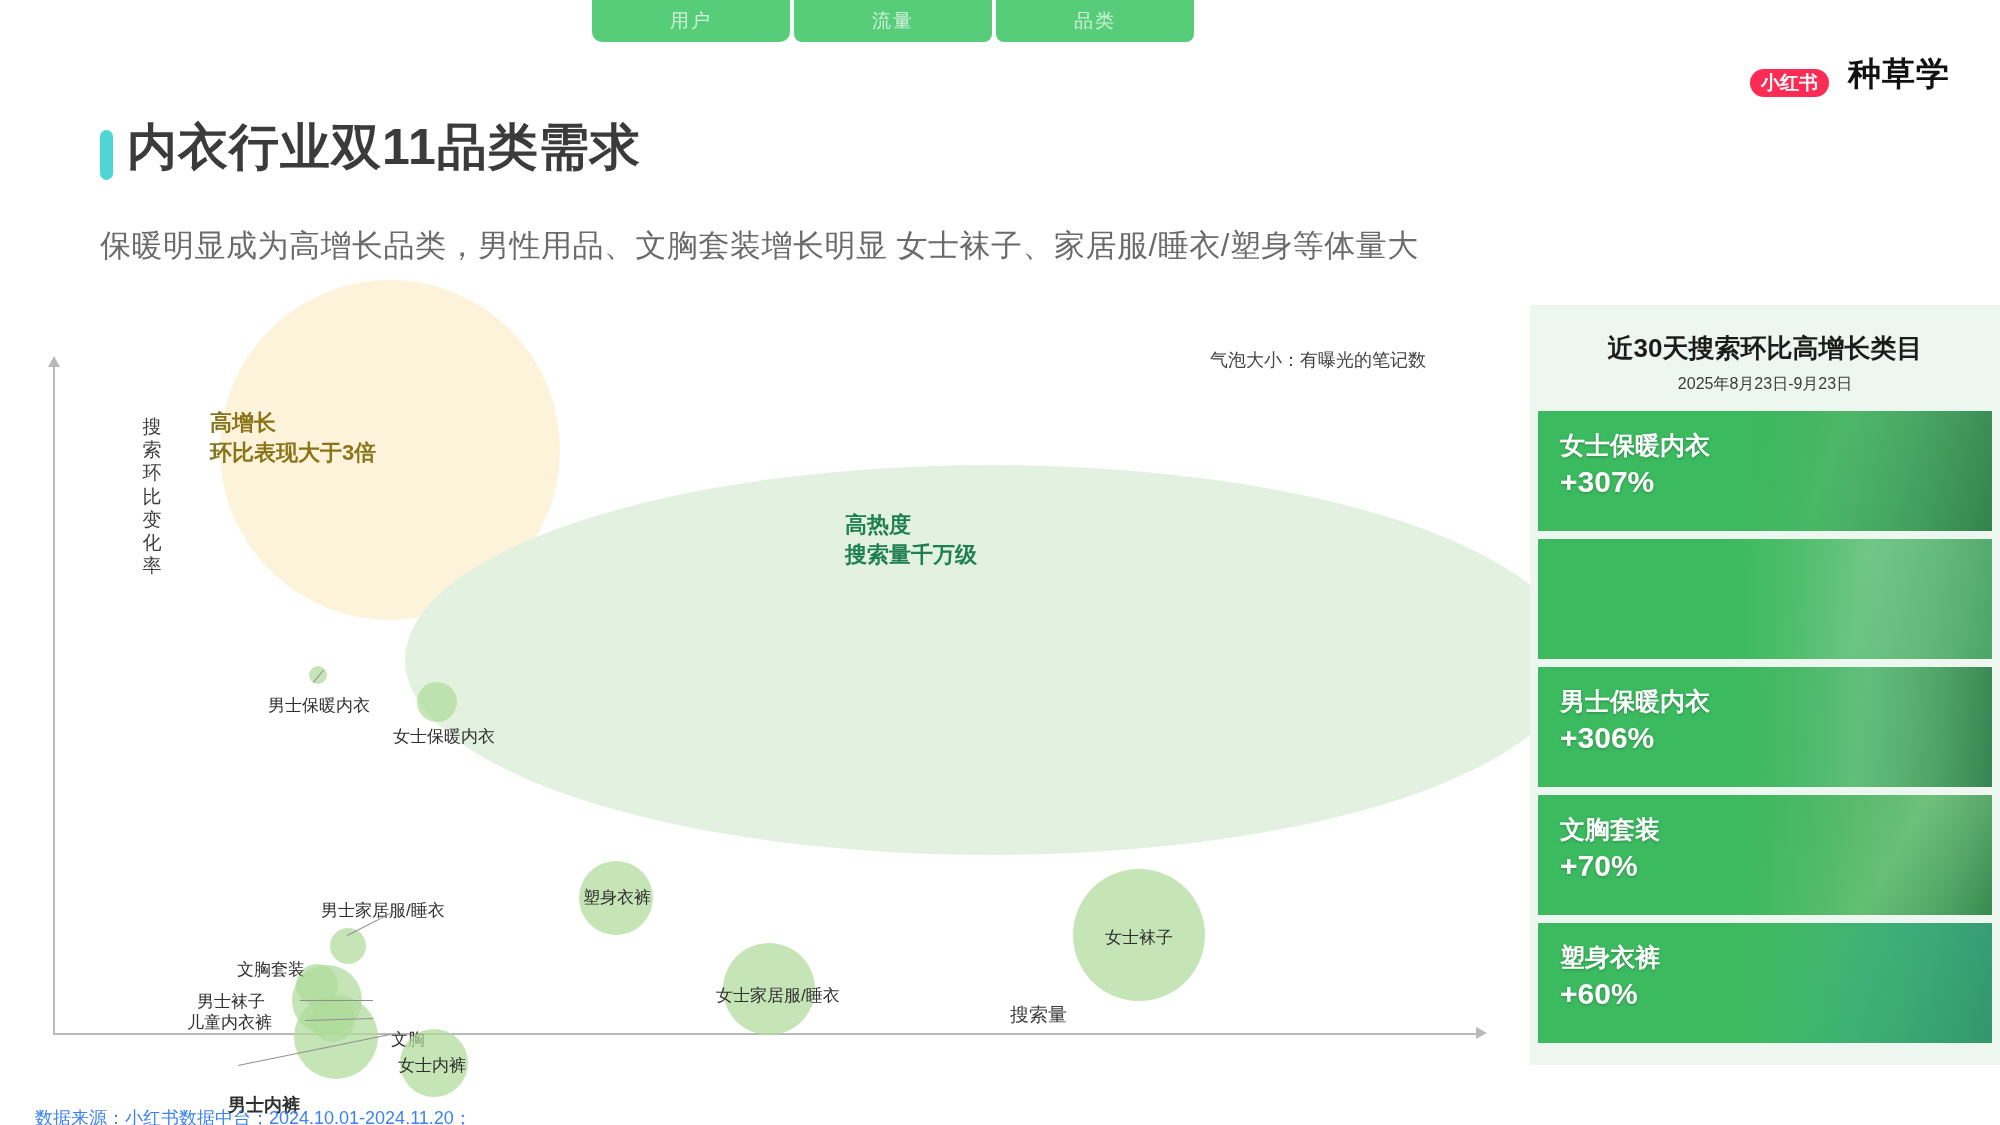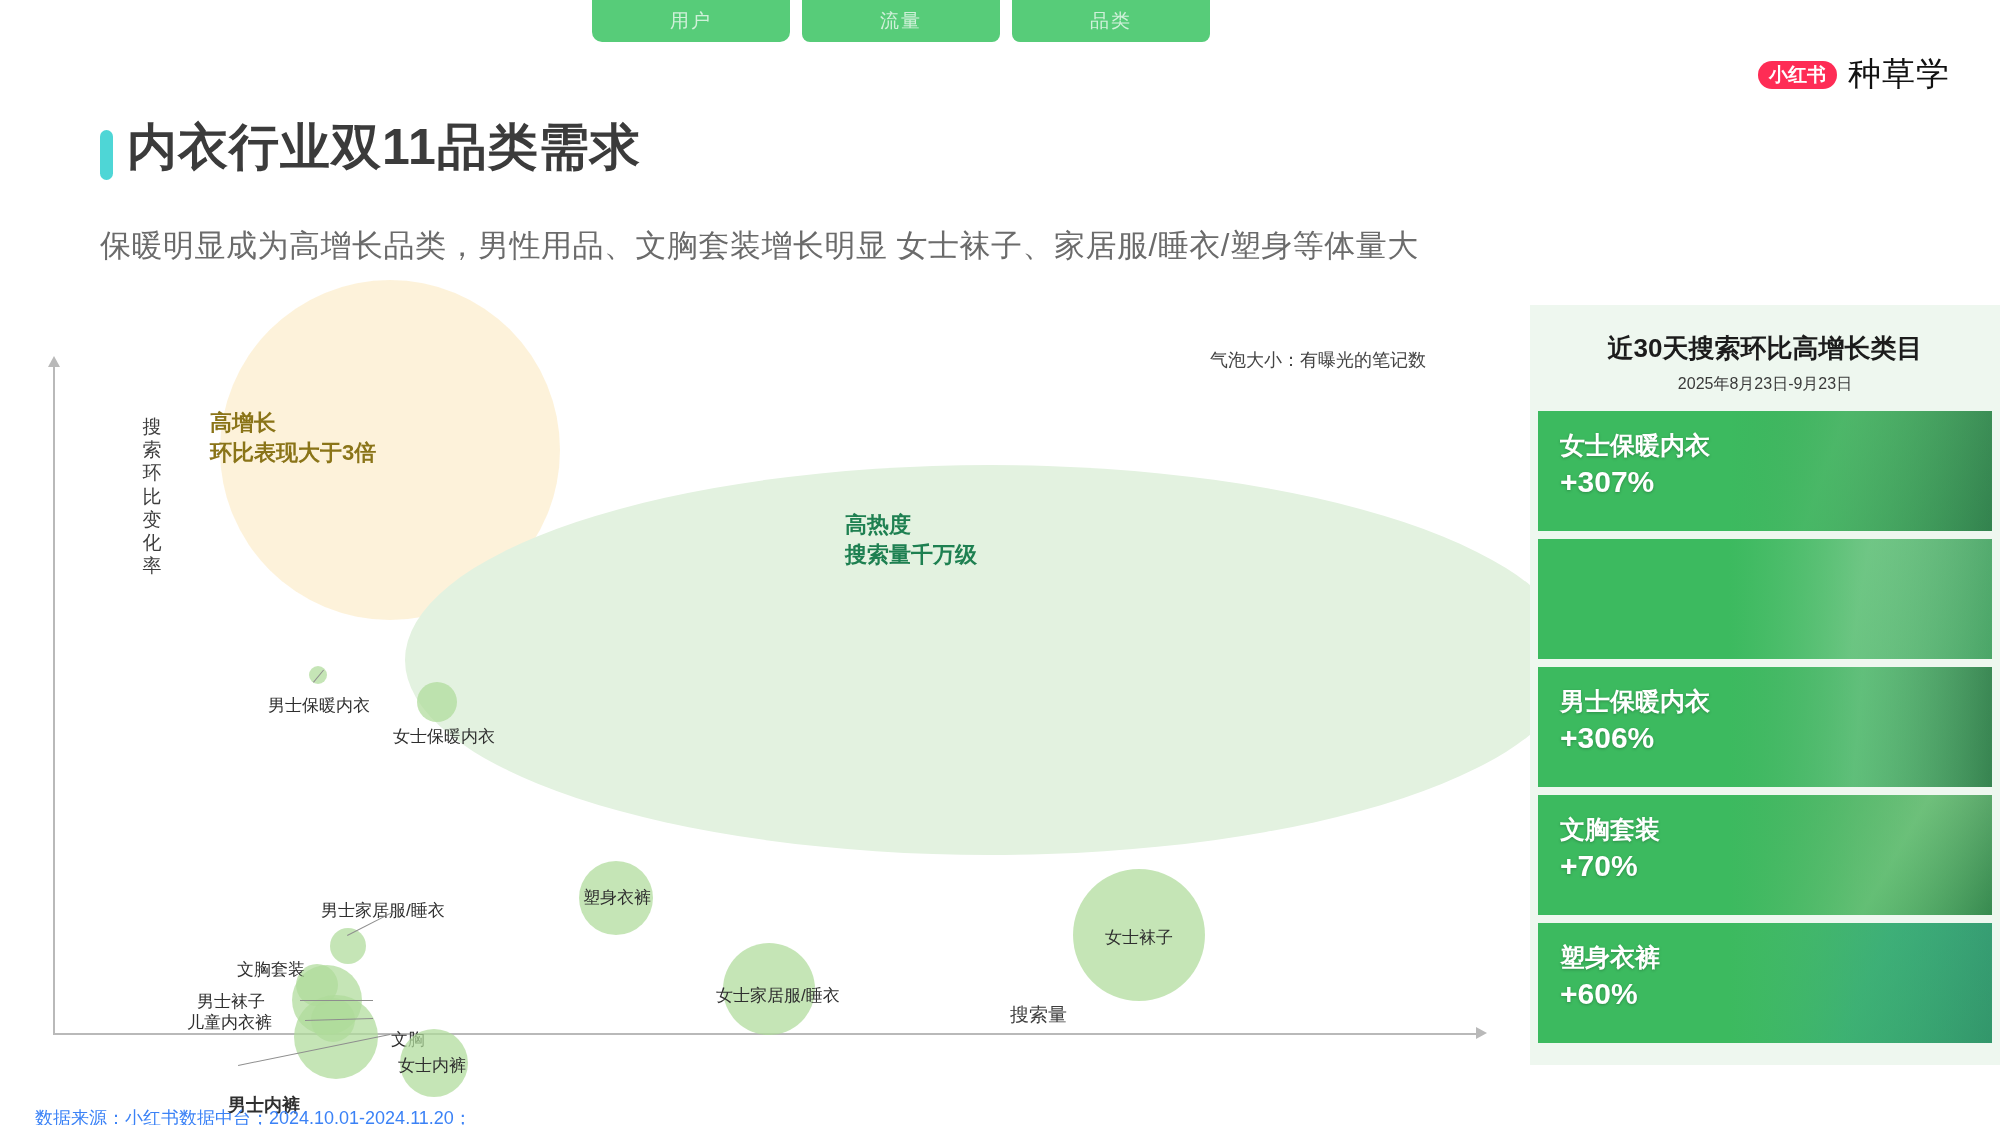--- a/index.html
+++ b/index.html
@@ -2,36 +2,36 @@
 <html><head>
 <meta charset="utf-8">
 <style>
   html,body{margin:0;padding:0;background:#ffffff;}
   body{
     width:2000px;height:1125px;position:relative;overflow:hidden;
     font-family:"Liberation Sans","DejaVu Sans",sans-serif;
     color:#333;
   }
   
-  .tabs{position:absolute;top:0;left:592px;display:flex;gap:12px;}
+  .tabs{position:absolute;top:0;left:592px;display:flex;gap:4px;}
   .tab{
     width:198px;height:42px;background:#57cc79;
     border-radius:0 0 8px 8px;
     display:flex;align-items:center;justify-content:center;
     color:rgba(255,255,255,.72);font-size:19px;letter-spacing:2px;
   }
   .tab:first-child{border-radius:0 0 10px 10px;}
   
-  .logo{position:absolute;right:50px;top:52px;display:flex;align-items:center;gap:11px;}
+  .logo{position:absolute;right:50px;top:52px;display:flex;align-items:flex-end;gap:19px;}
   .logo-pill{
     background:#fe2c55;color:#fff;border-radius:20px;
     padding:4px 11px 5px;font-size:19px;font-weight:bold;letter-spacing:0px;
     line-height:1;
   }
-  .logo-text{font-size:33px;font-weight:normal;color:#111;letter-spacing:1px;}
+  .logo-text{font-size:33px;font-weight:bold;color:#111;letter-spacing:1px;}
   
   .title-wrap{position:absolute;left:100px;top:122px;display:flex;align-items:flex-start;gap:14px;}
   .title-bar{width:13px;height:50px;background:#4ed6d6;border-radius:7px;margin-top:8px;}
   .title{font-size:50px;font-weight:bold;color:#3b3b3b;line-height:1;letter-spacing:1px;}
   .subtitle{position:absolute;left:100px;top:225px;font-size:31px;color:#6b6b6b;letter-spacing:.5px;white-space:nowrap;}
   
   .chart{position:absolute;left:55px;top:330px;width:1470px;height:720px;}
   .axis-note{position:absolute;left:1155px;top:18px;font-size:18px;color:#444;}
   .ylabel{
     position:absolute;left:85px;top:85px;width:24px;

